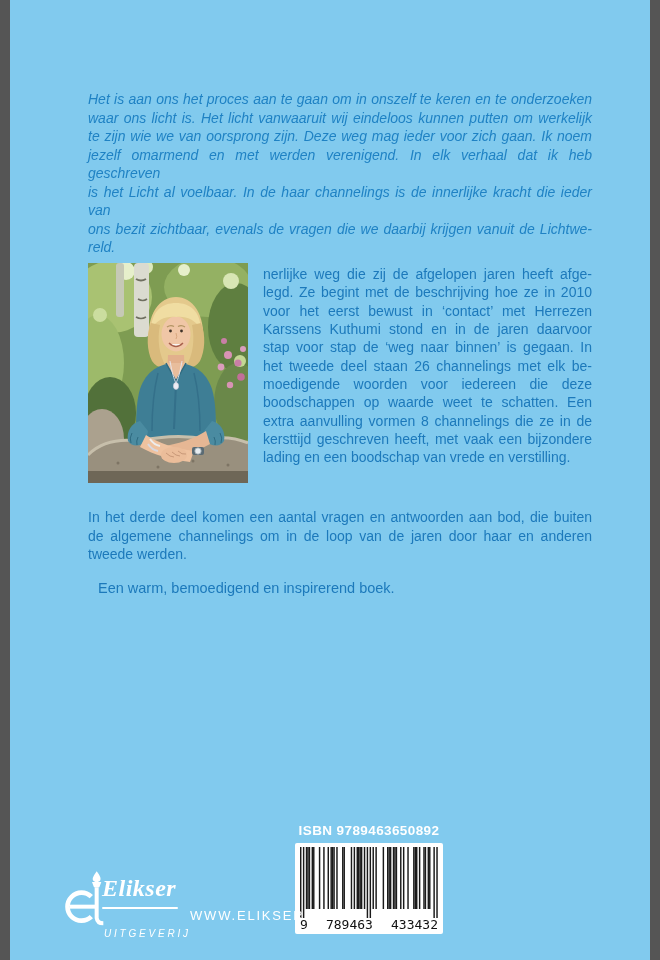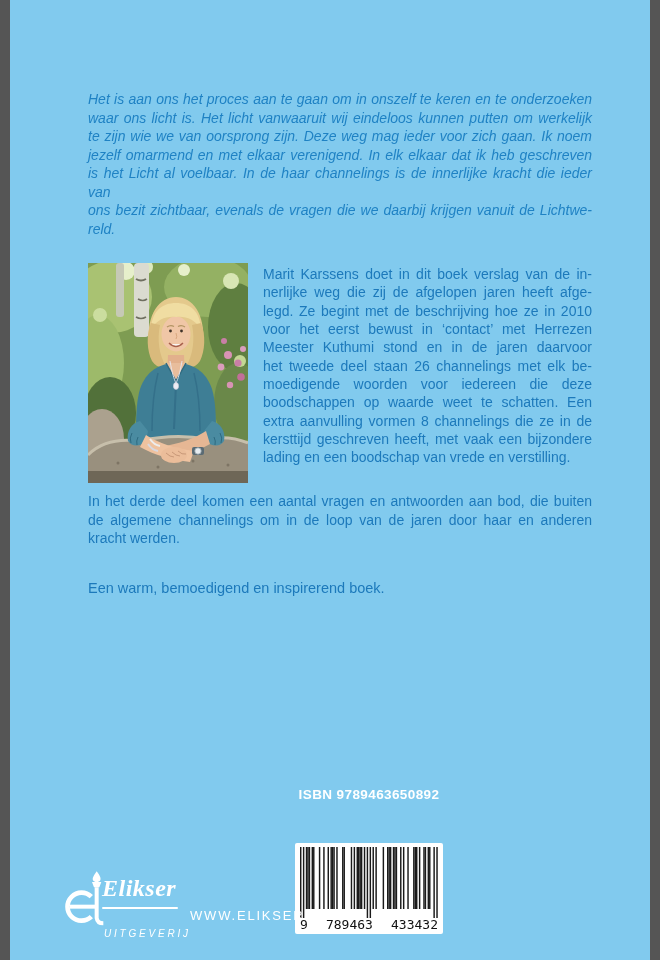--- a/index.html
+++ b/index.html
@@ -17,31 +17,31 @@
     position:absolute;left:78px;top:90px;width:504px;
     color:#1F82C4;font-style:italic;font-size:14px;line-height:18.5px;
   }
   .main-row{position:absolute;left:78px;top:263px;width:504px;display:flex;}
   .photo{width:160px;height:220px;flex:none;display:block;}
   .about{
     margin-left:15px;width:329px;padding-top:2px;
     color:#1C79BB;font-size:14px;line-height:18.35px;
   }
   .third{
-    position:absolute;left:78px;top:492px;width:504px;
+    position:absolute;left:78px;top:508px;width:504px;
     color:#1C79BB;font-size:14px;line-height:18.6px;
   }
   .closing{
-    position:absolute;left:78px;top:580px;width:504px;
+    position:absolute;left:88px;top:580px;width:504px;
     color:#1C79BB;font-size:14.5px;
   }
 
   
   .isbn{
-    position:absolute;left:285px;top:787px;width:148px;text-align:center;
+    position:absolute;left:285px;top:823px;width:148px;text-align:center;
     color:#FFFFFF;font-weight:bold;font-size:13.5px;letter-spacing:.4px;
   }
   .barcode-box{
     position:absolute;left:285px;top:843px;width:148px;height:91px;
     background:#FFFFFF;border-radius:2px;
   }
   .bars{position:absolute;left:5px;top:4px;}
   .bars rect{fill:#1A1A1A;}
   .bdigits{
     position:absolute;left:0;right:0;bottom:3px;
@@ -63,21 +63,21 @@
 </style>
 </head>
 <body>
 
 <div class="cover">
 
   <div class="intro">
       <div class="jline">Het is aan ons het proces aan te gaan om in onszelf te keren en te onderzoeken</div>
       <div class="jline">waar ons licht is. Het licht vanwaaruit wij eindeloos kunnen putten om werkelijk</div>
       <div class="jline">te zijn wie we van oorsprong zijn. Deze weg mag ieder voor zich gaan. Ik noem</div>
-      <div class="jline">jezelf omarmend en met elkaar verenigend. In elk elkaar dat ik heb geschreven</div>
+      <div class="jline">jezelf omarmend en met werden verenigend. In elk verhaal dat ik heb geschreven</div>
       <div class="jline">is het Licht al voelbaar. In de haar channelings is de innerlijke kracht die ieder van</div>
       <div class="jline">ons bezit zichtbaar, evenals de vragen die we daarbij krijgen vanuit de Lichtwe-</div>
       <div class="jline jlast">reld.</div>
     </div>
 
   <div class="main-row">
     <svg class="photo" viewBox="0 0 160 220" xmlns="http://www.w3.org/2000/svg" role="img">
 
       <g>
         <rect width="160" height="220" fill="#7E9C52"></rect>
@@ -159,38 +159,38 @@
         <path d="M58 172 C70 180 88 186 106 188 L102 199 C84 197 66 192 52 184 Z" fill="#EFC29F"></path>
         <ellipse cx="86" cy="192" rx="13" ry="8" fill="#EBBD9A"></ellipse>
         <path d="M78 190 q4 4 8 4 M84 189 q4 4 8 4 M90 188 q4 4 8 3" stroke="#C89878" stroke-width="1" fill="none"></path>
         <path d="M62 176 q4 6 10 7" stroke="#EDEDED" stroke-width="2" fill="none"></path>
         <path d="M60 181 q4 6 10 7" stroke="#D8D8E0" stroke-width="2" fill="none"></path>
         <rect x="104" y="184" width="12" height="8" rx="2" fill="#5A6B74"></rect>
         <circle cx="110" cy="188" r="3.2" fill="#E6ECF0" stroke="#9AA6AC" stroke-width="0.8"></circle>
       </g>
     </svg>
     <div class="about">
-        <div class="jline">Marit Karssens doet in dit boek verslag van de in-</div>
         <div class="jline">nerlijke weg die zij de afgelopen jaren heeft afge-</div>
         <div class="jline">legd. Ze begint met de beschrijving hoe ze in 2010</div>
         <div class="jline">voor het eerst bewust in ‘contact’ met Herrezen</div>
-        <div class="jline">Meester Kuthumi stond en in de jaren daarvoor</div>
+        <div class="jline">Karssens Kuthumi stond en in de jaren daarvoor</div>
+        <div class="jline">stap voor stap de ‘weg naar binnen’ is gegaan. In</div>
         <div class="jline">het tweede deel staan 26 channelings met elk be-</div>
         <div class="jline">moedigende woorden voor iedereen die deze</div>
         <div class="jline">boodschappen op waarde weet te schatten. Een</div>
         <div class="jline">extra aanvulling vormen 8 channelings die ze in de</div>
         <div class="jline">kersttijd geschreven heeft, met vaak een bijzondere</div>
         <div class="jline jlast">lading en een boodschap van vrede en verstilling.</div>
       </div>
   </div>
 
   <div class="third">
       <div class="jline">In het derde deel komen een aantal vragen en antwoorden aan bod, die buiten</div>
       <div class="jline">de algemene channelings om in de loop van de jaren door haar en anderen</div>
-      <div class="jline jlast">kracht werden.</div>
+      <div class="jline jlast">tweede werden.</div>
     </div>
 
   <div class="closing">Een warm, bemoedigend en inspirerend boek.</div>
 
   <div class="isbn">ISBN 9789463650892</div>
 
   <div class="barcode-box">
     <svg class="bars" width="138" height="72" viewBox="0 0 138 72" xmlns="http://www.w3.org/2000/svg">
         <rect x="0.00" y="0" width="1.45" height="71"></rect>
         <rect x="2.90" y="0" width="1.45" height="71"></rect>

